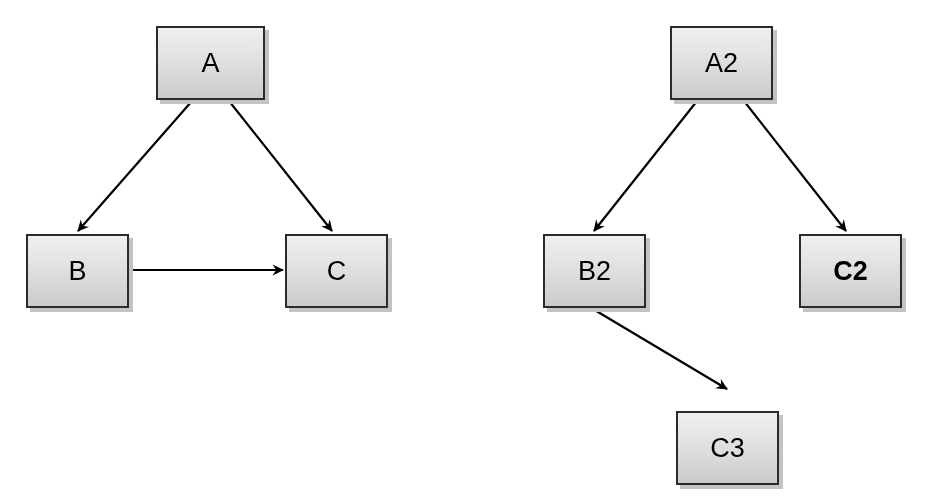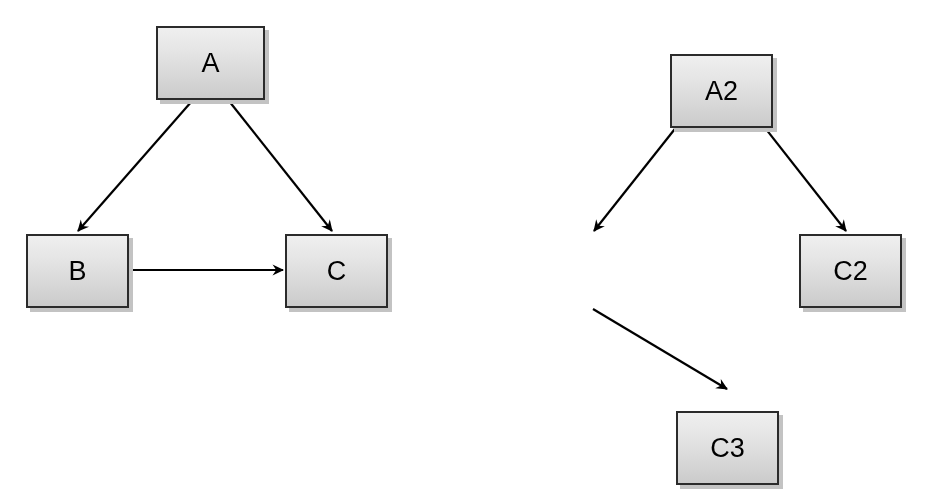--- a/index.html
+++ b/index.html
@@ -71,26 +71,29 @@
   </div>
 
   <div class="node" style="left: 26px; top: 234px; width: 103px; height: 74px;">
     <span class="node-label">B</span>
   </div>
 
   <div class="node" style="left: 285px; top: 234px; width: 103px; height: 74px;">
     <span class="node-label">C</span>
   </div>
 
-  <div class="node" style="left: 670px; top: 26px; width: 103px; height: 74px; margin-top: 28px;">
+  <div class="node" style="left: 670px; top: 26px; width: 103px; height: 74px;">
     <span class="node-label">A2</span>
   </div>
 
+  <div class="node" style="left: 543px; top: 234px; width: 103px; height: 74px;">
+    <span class="node-label">B2</span>
+  </div>
 
-  <div class="node" style="left: 799px; top: 234px; width: 103px; height: 74px;">
+  <div class="node" style="left: 799px; top: 234px; width: 103px; height: 74px; font-weight: bold;">
     <span class="node-label">C2</span>
   </div>
 
   <div class="node" style="left: 676px; top: 392px; width: 103px; height: 74px; margin-top: 19px;">
     <span class="node-label">C3</span>
   </div>
 
 </div>
 
 </body></html>

